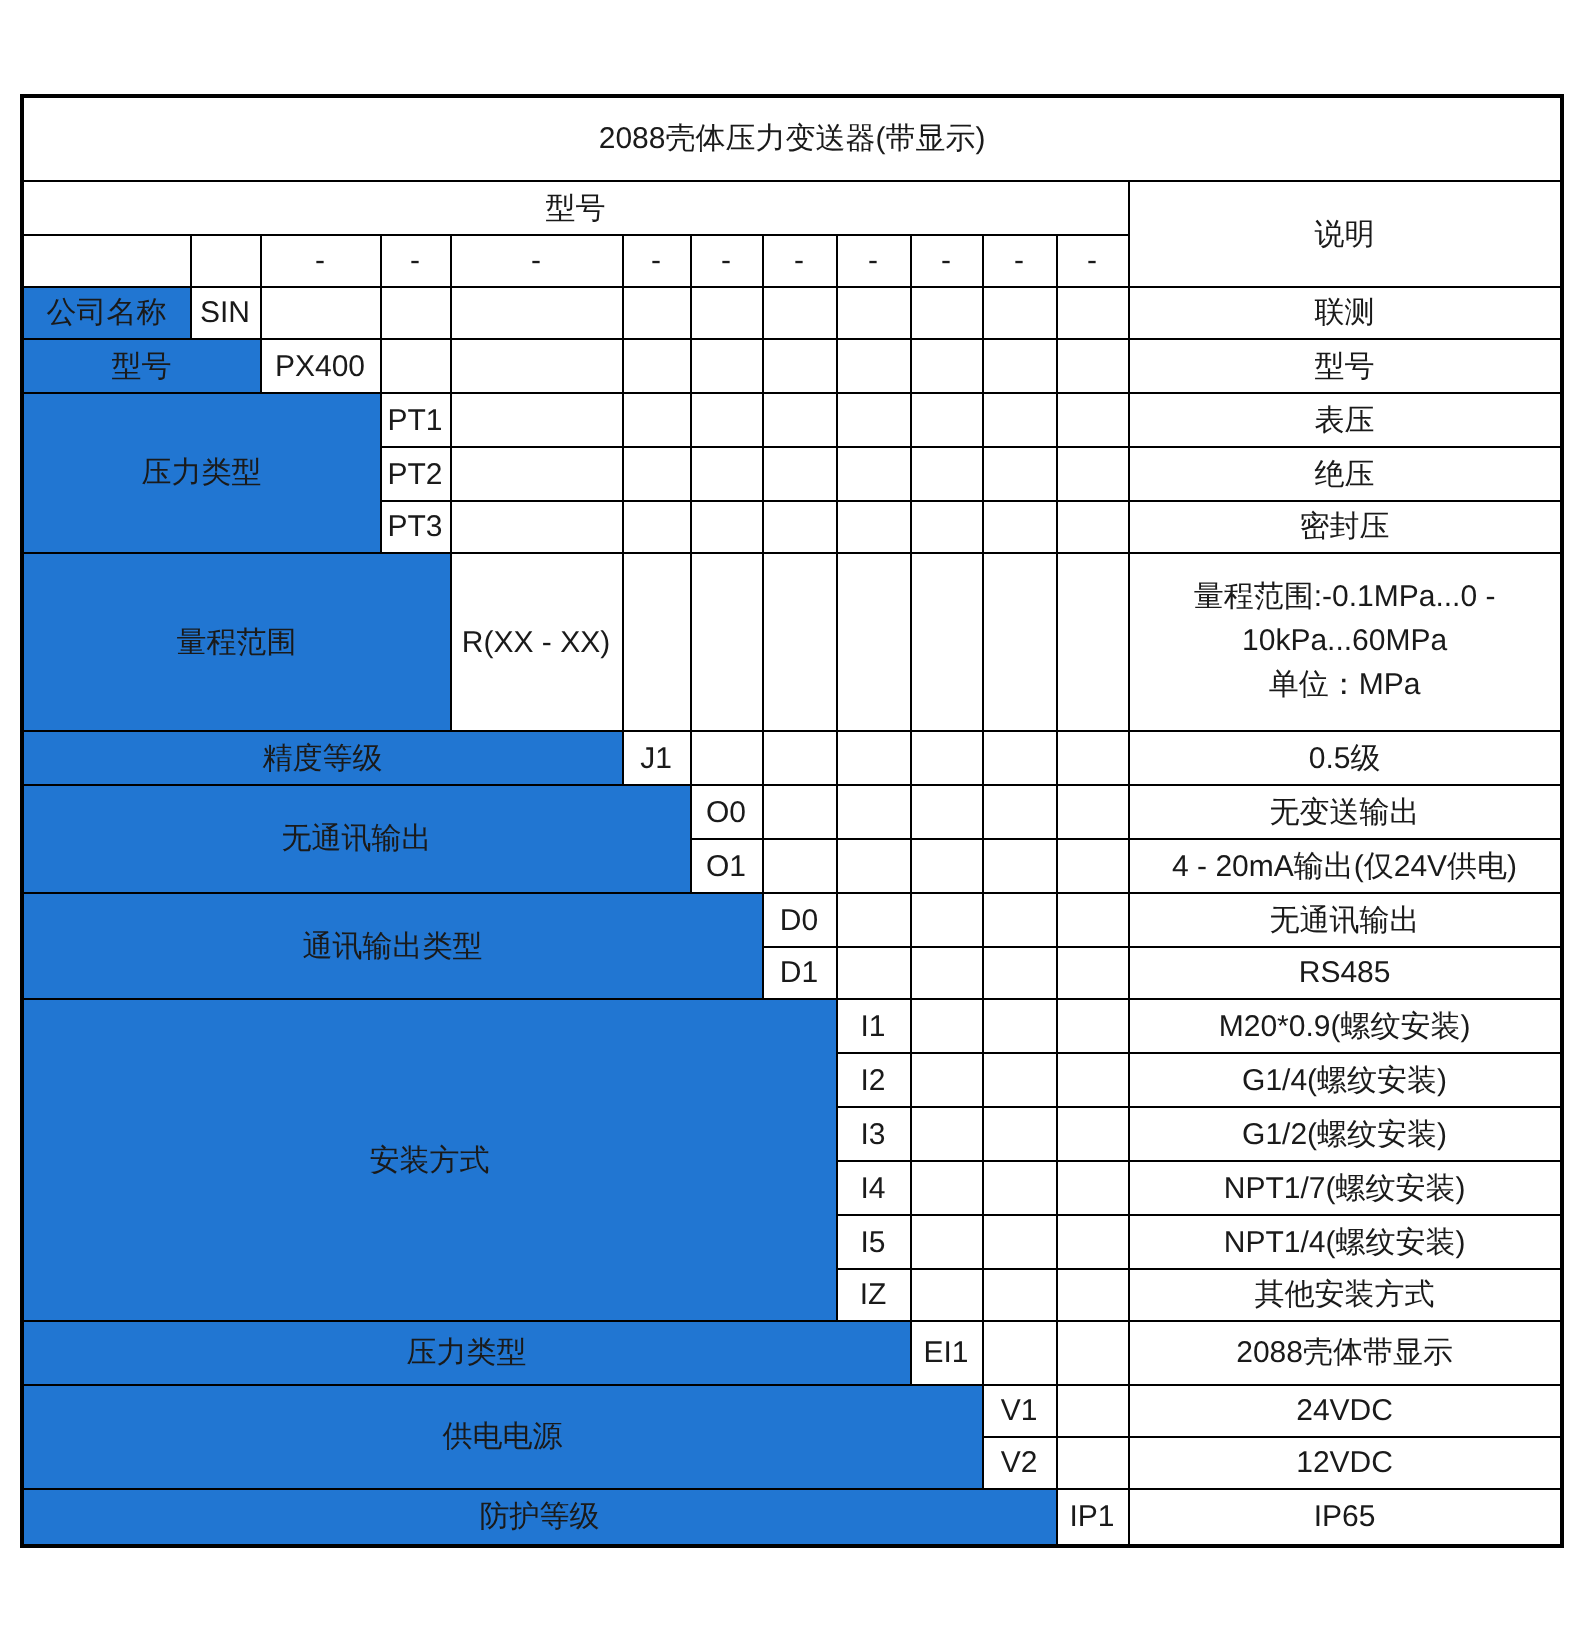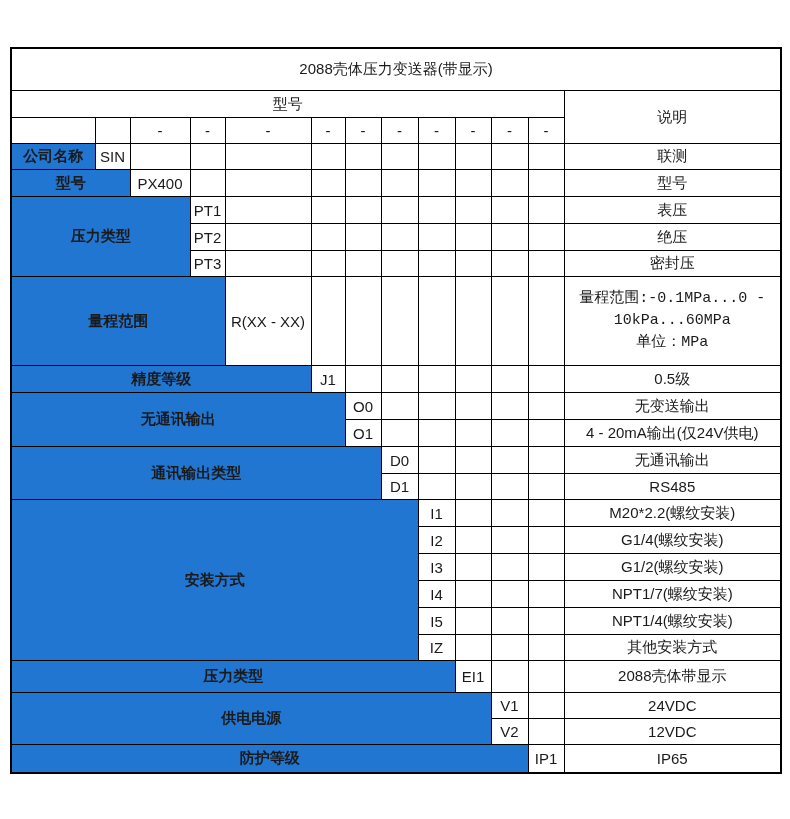--- a/index.html
+++ b/index.html
@@ -31,29 +31,28 @@
     overflow: hidden;
     white-space: nowrap;
   }
   td.title-cell {
     font-size: 16px;
     height: 41px;
   }
   td.blue {
     background: var(--accent, #2176D2);
     color: #ffffff;
-    font-weight: bold;
   }
   tr.h27 { height: 27px; }
   tr.h26 { height: 26px; }
   tr.h28 { height: 28px; margin-top: 48px; }
   tr.h32 { height: 32px; }
   tr.h89 { height: 89px; }
   td.desc-multiline { white-space: normal; }
-  td.desc-multiline div { line-height: 22px; font-family: Liberation Mono, monospace; }
+  td.desc-multiline div { line-height: 22px; }
 </style>
 </head>
 <body>
 
 <table class="sel">
   <colgroup>
     <col style="width:84px">
       <col style="width:35px">
       <col style="width:60px">
     <col style="width:35px">
@@ -228,21 +227,21 @@
         <td></td>
     <td>RS485</td>
   </tr>
 
   <tr class="h27">
     <td colspan="8" rowspan="6" class="blue">安装方式</td>
     <td>I1</td>
     <td></td>
         <td></td>
     <td></td>
-    <td>M20*2.2(螺纹安装)</td>
+    <td>M20*0.9(螺纹安装)</td>
   </tr>
   <tr class="h27">
     <td>I2</td>
     <td></td>
         <td></td>
     <td></td>
     <td>G1/4(螺纹安装)</td>
   </tr>
   <tr class="h27">
     <td>I3</td>

